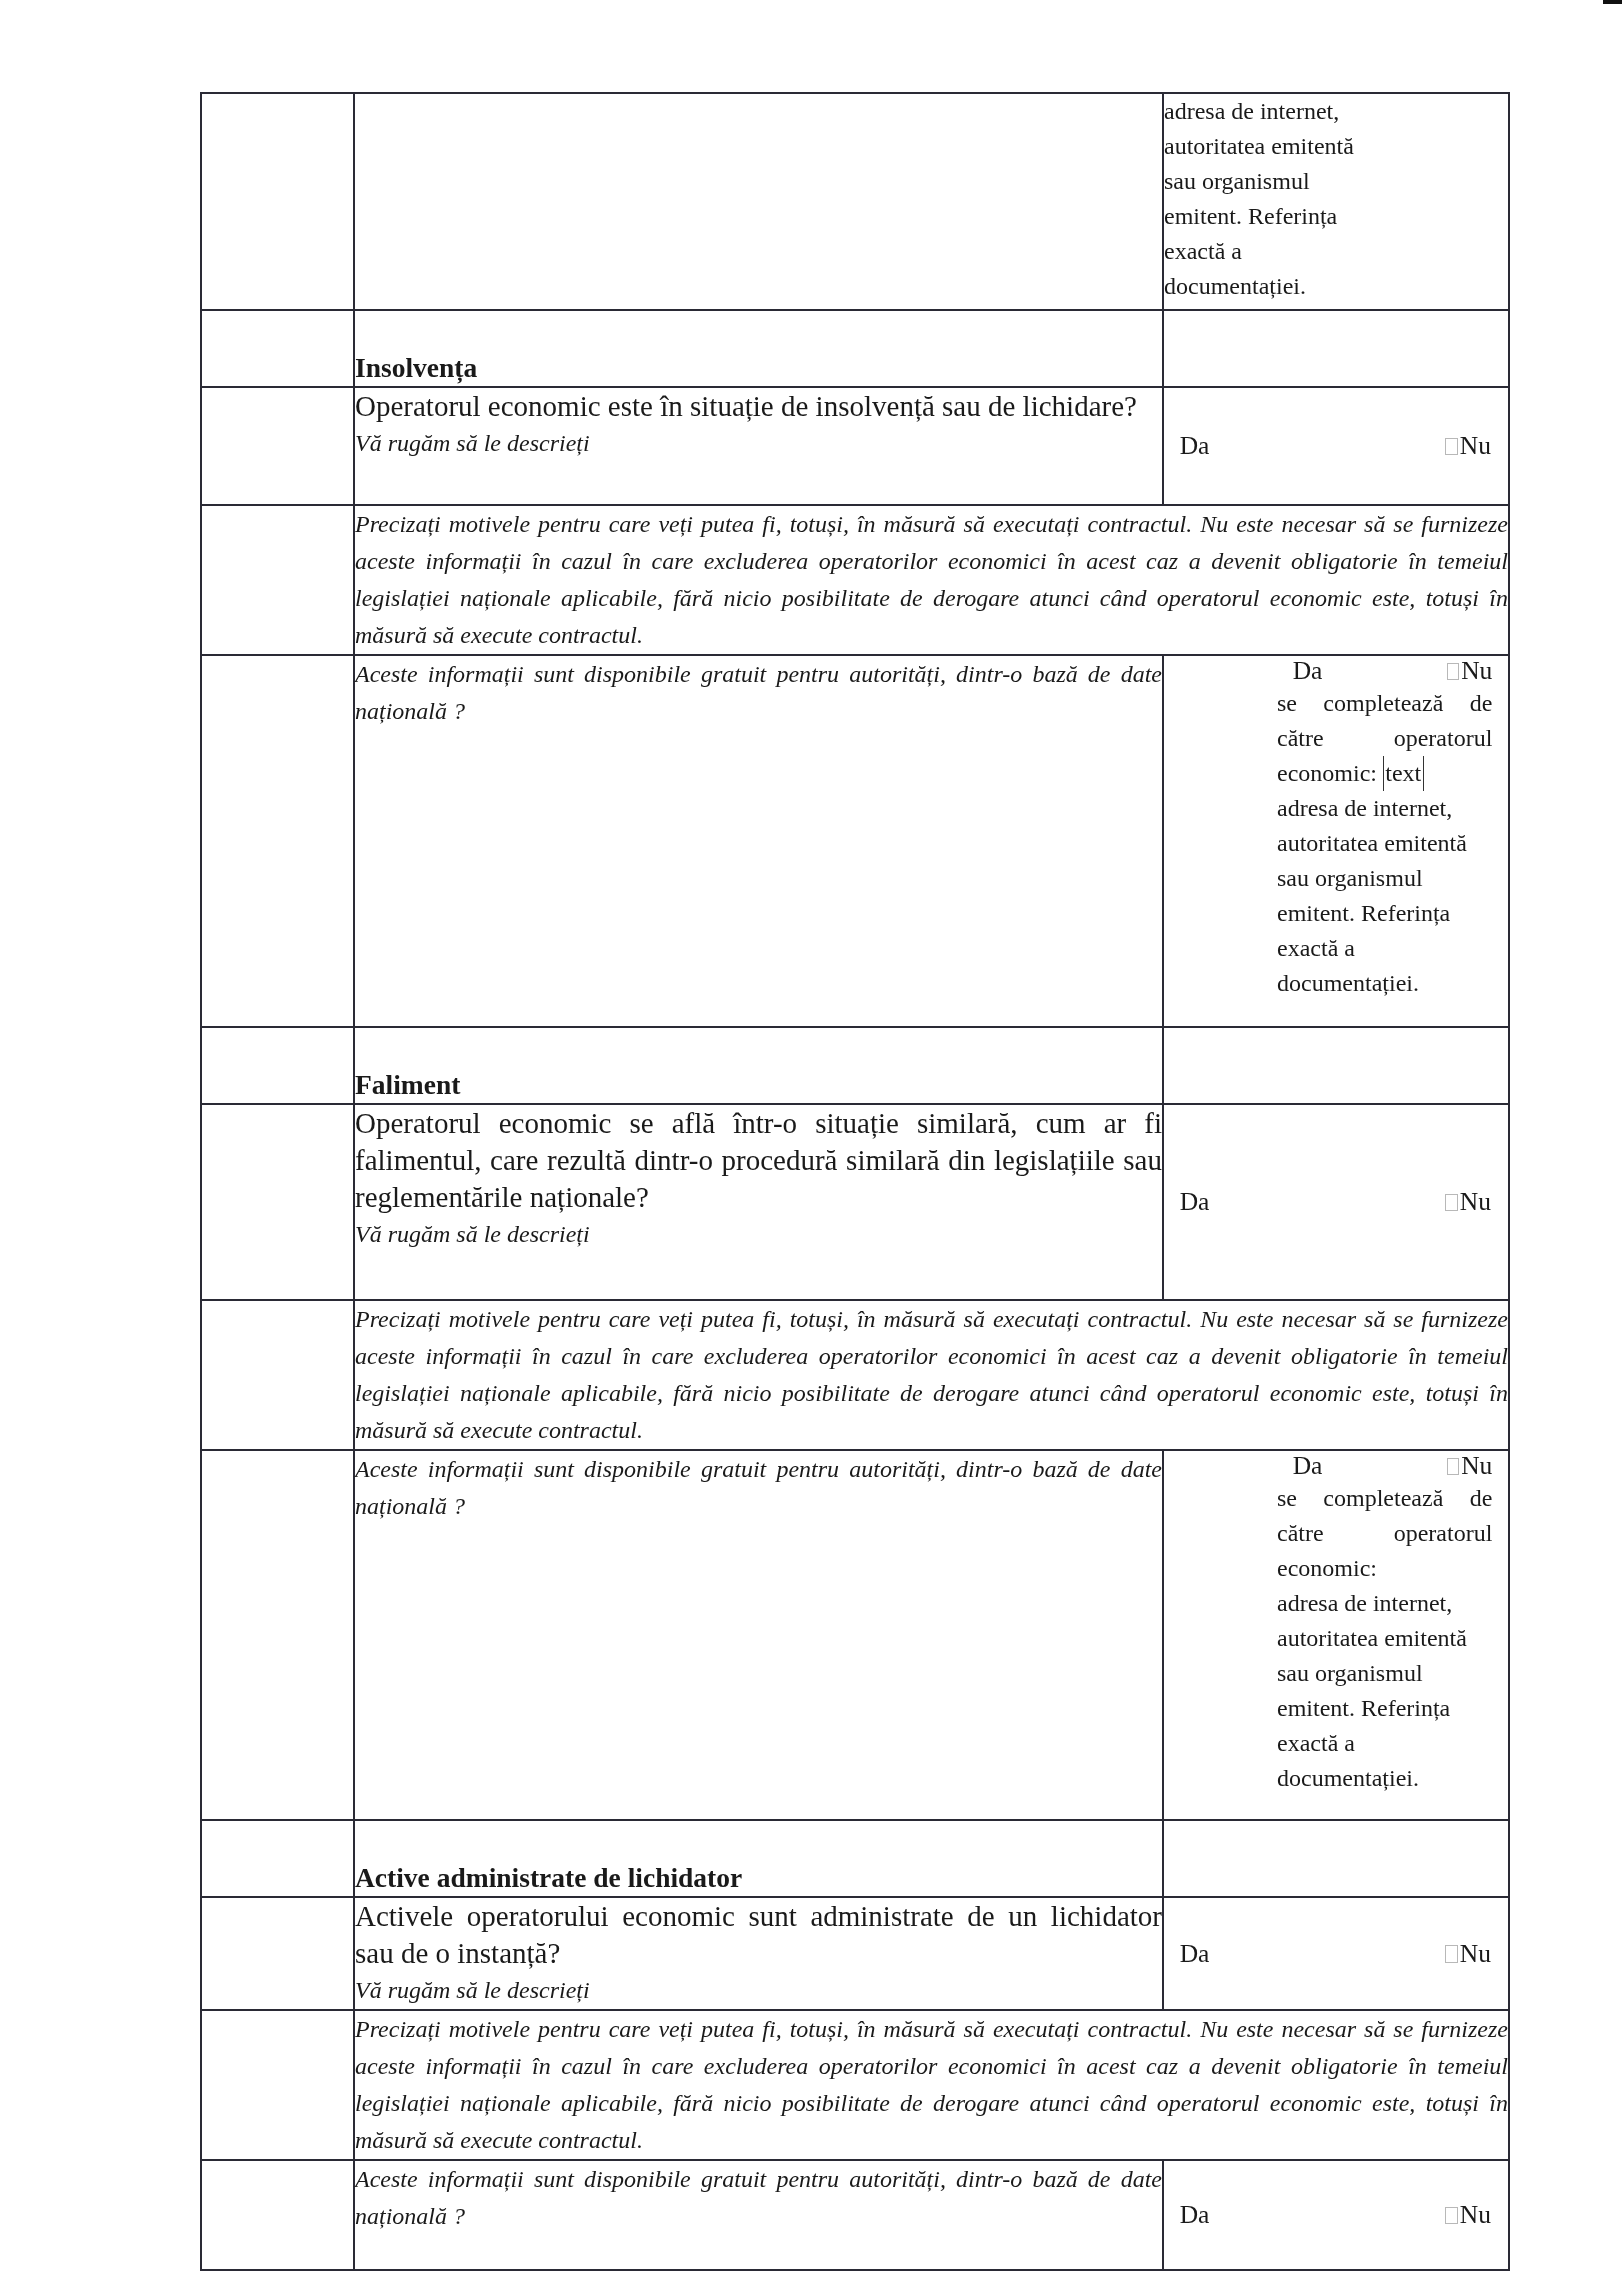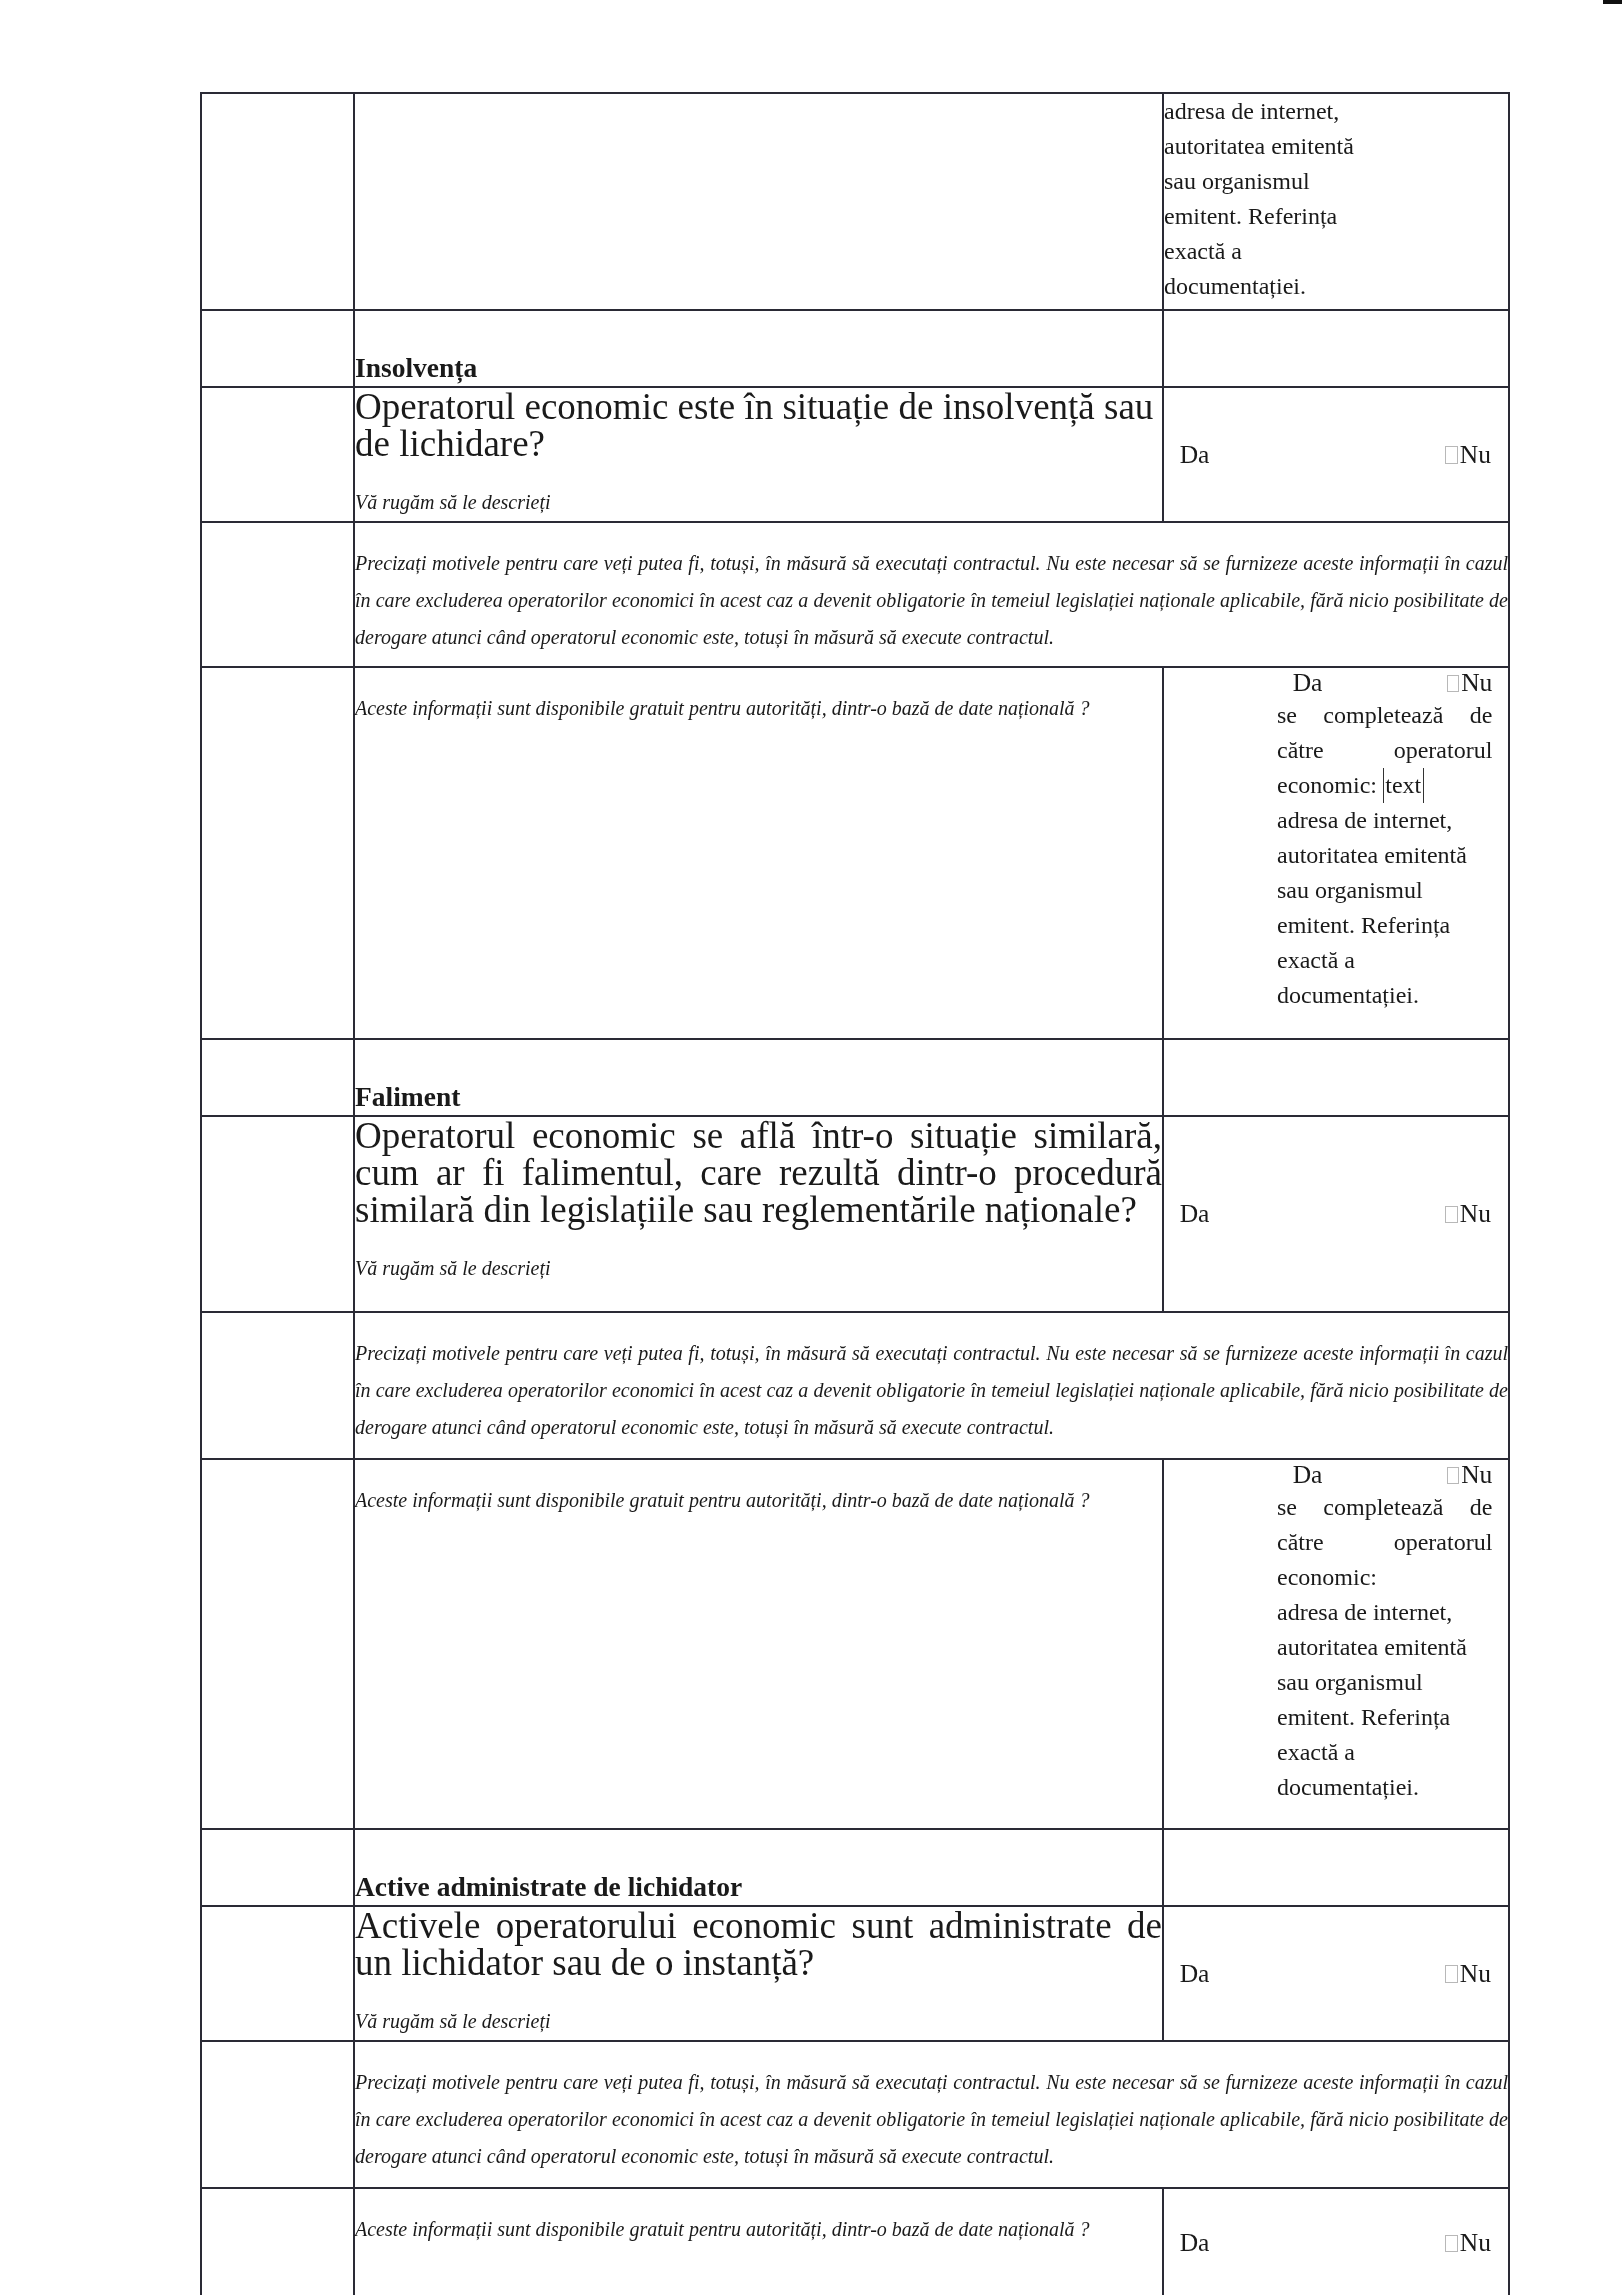--- a/index.html
+++ b/index.html
@@ -6,23 +6,23 @@
   body { width:1623px; height:2295px; position:relative; overflow:hidden;
          font-family:"Liberation Serif", "DejaVu Serif", serif; color:#1a1a1a; }
   .corner-mark { position:absolute; right:0; top:0; width:19.6px; height:3.9px; background:#111; }
   table.form { position:absolute; left:200px; top:92px; width:1309px;
                border-collapse:collapse; table-layout:fixed; }
   table.form td { border:2px solid #2a2a35; vertical-align:top; padding:0; }
   col.c1 { width:153px; } col.c2 { width:809px; } col.c3 { width:346px; }
   .cell-mid { padding:2.6px 13px 0 113px; }
   .cell-span { padding:2.6px 13px 2.6px 113px; }
   .cell-right { padding:2.6px 15.7px 0 113px; }
-  .big { font-size:37px; line-height:37px; }
+  .big { font-size:29px; line-height:37px; }
   .bold { font-weight:bold; font-size:27.5px; line-height:37px;margin-top:38px; }
-  .ital { font-style:italic; font-size:20px; line-height:37px;margin-top:22px; }
+  .ital { font-style:italic; font-size:24px; line-height:37px; }
   .justify { text-align:justify; }
   .rtxt { font-size:24px; line-height:35px; text-align:justify; }
   .rtxt-l { font-size:24px; line-height:35px; }
   .yn { display:flex; justify-content:space-between; align-items:center;
         font-size:25.5px; padding:0 17px 0 15.7px; }
   .box { display:inline-block; width:10.5px; height:15.7px; border:0.7px solid #b8b8b8;
          margin-right:2px; vertical-align:-1.3px; }
   .tfield { display:inline-block; border-left:1.3px solid #333; border-right:1.3px solid #333; padding:0 1.3px; }
 </style>
 </head>

